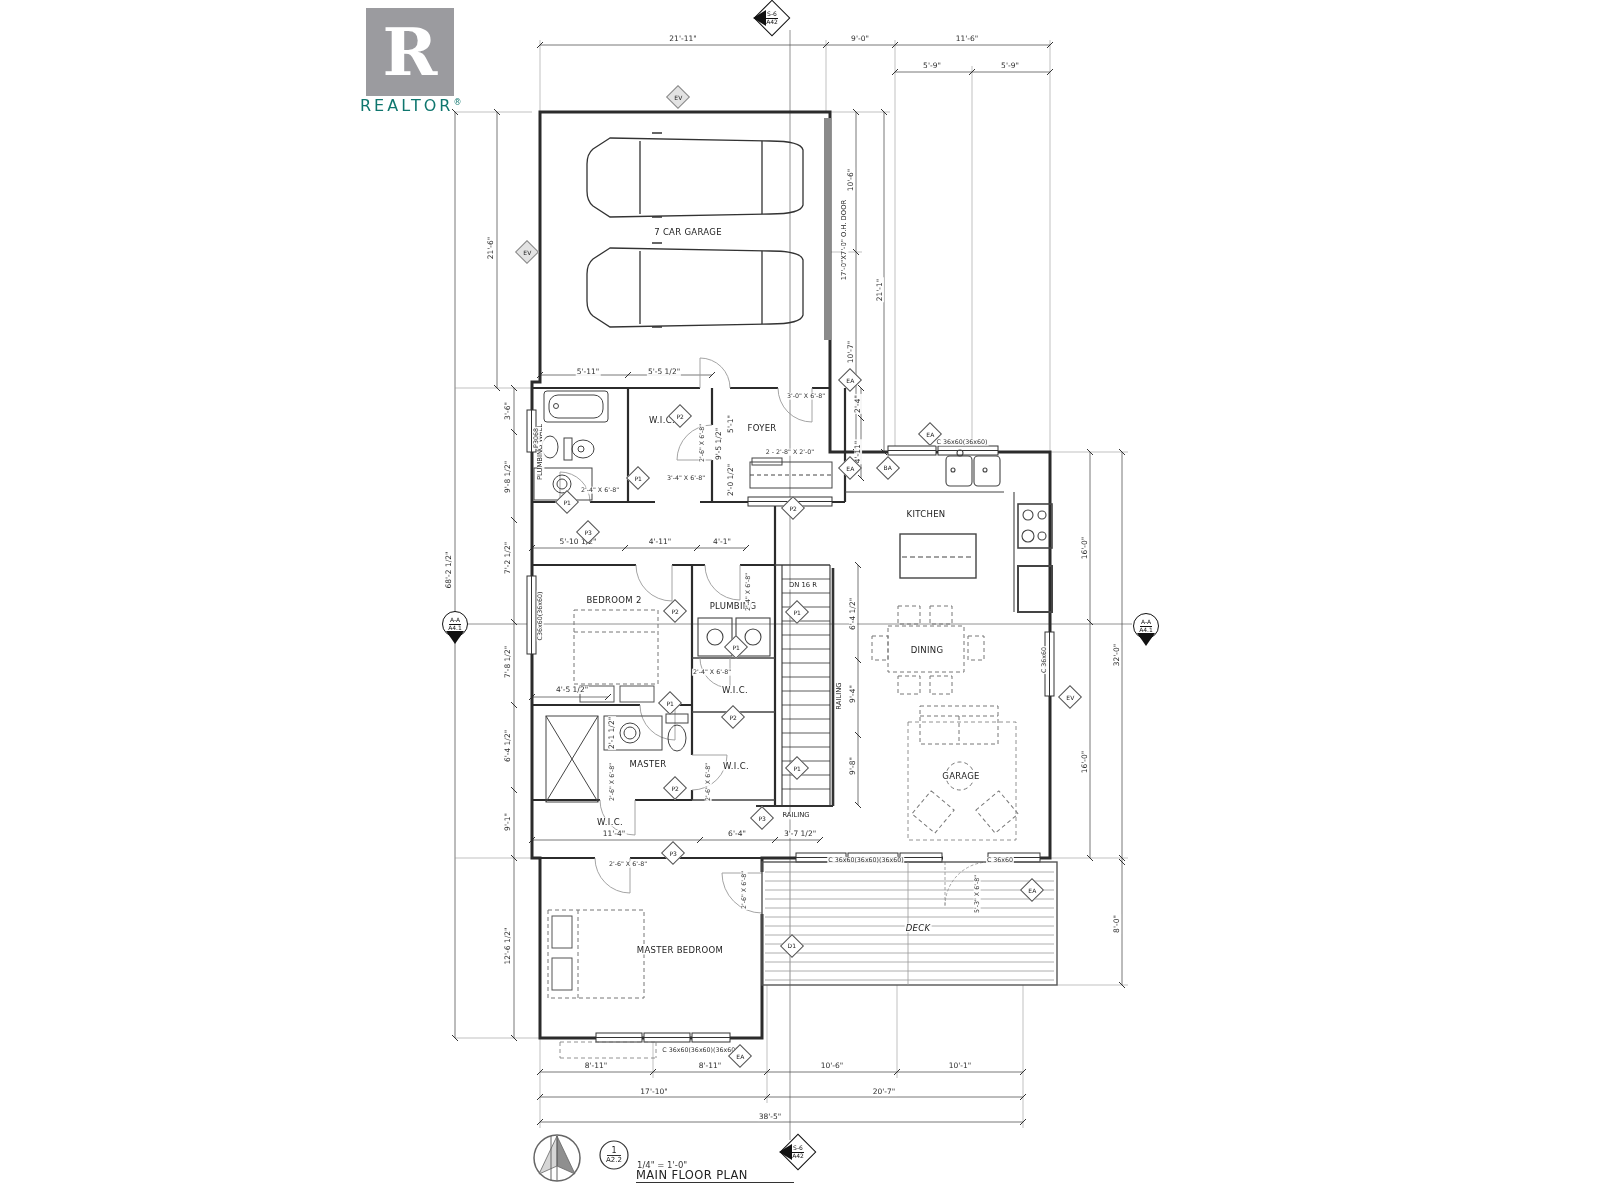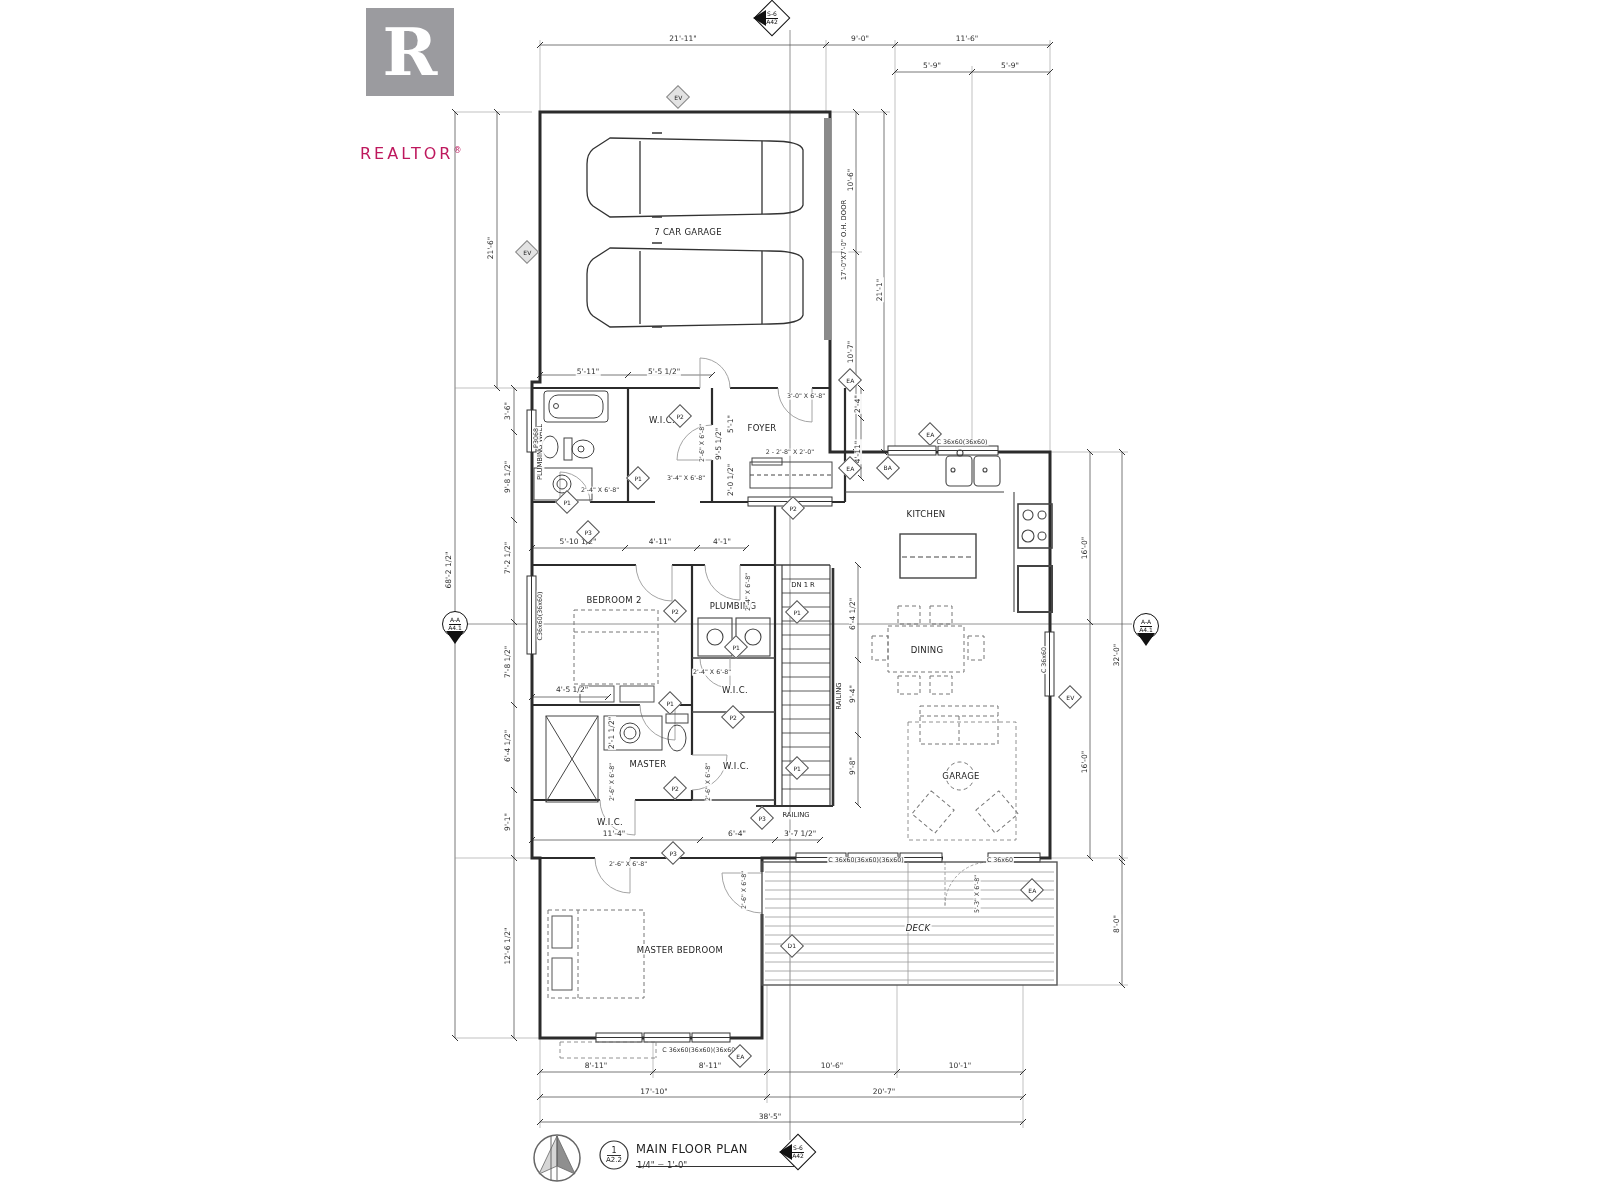--- a/index.html
+++ b/index.html
@@ -3,21 +3,21 @@
 <meta charset="utf-8">
 <style>
   html,body{margin:0;padding:0;background:#fff;}
   .sheet{position:relative;width:1600px;height:1200px;background:#ffffff;overflow:hidden;
          font-family:"DejaVu Sans",sans-serif;}
   .plan-svg{position:absolute;left:0;top:0;}
   
   .logo-box{position:absolute;left:366px;top:8px;width:88px;height:88px;background:#9b9b9f;
             display:flex;align-items:center;justify-content:center;}
   .logo-box .r{color:#fff;font-family:"DejaVu Serif",serif;font-weight:bold;font-size:66px;line-height:1;}
-  .logo-word{position:absolute;left:360px;top:96px;color:#be185d;font-size:16px;letter-spacing:3px;margin-top:48px;}
+  .logo-word{position:absolute;left:360px;top:96px;color:#0f766e;font-size:16px;letter-spacing:3px;}
   .logo-word sup{font-size:8px;letter-spacing:0;}
   
   #labels{position:absolute;inset:0;}
   .lbl{position:absolute;transform:translate(-50%,-50%);font-size:7px;color:#222;
        background:rgba(255,255,255,.88);padding:0 1px;white-space:nowrap;line-height:1.05;}
   .room{font-size:8.5px;letter-spacing:.3px;color:#1c1c1c;}
   .dim{font-size:7.5px;color:#2d2d2d;}
   .open{font-size:6.3px;color:#333;}
   .ann{font-size:6.8px;color:#222;}
   
@@ -35,22 +35,22 @@
   .sec-txt .top{border-bottom:.8px solid #111;padding:0 1px;}
   .arrow-left{position:absolute;right:72%;top:50%;margin-top:-8px;width:0;height:0;
               border-top:8px solid transparent;border-bottom:8px solid transparent;border-right:13px solid #111;}
   .arrow-down{position:absolute;top:78%;left:50%;transform:translateX(-50%);width:0;height:0;
               border-left:9px solid transparent;border-right:9px solid transparent;border-top:13px solid #111;}
   
   .tb-circle{position:absolute;left:600px;top:1141px;width:28px;height:28px;border:1.2px solid #333;
              border-radius:50%;display:flex;flex-direction:column;align-items:center;justify-content:center;
              font-size:7px;color:#222;}
   .tb-circle .num{border-bottom:1px solid #333;padding:0 4px;font-size:8px;}
-  .tb-title{position:absolute;left:636px;top:1142px;width:158px;font-size:11.5px;color:#222;
-            border-bottom:1.4px solid #333;padding-bottom:10px;letter-spacing:.4px;}
+  .tb-title{position:absolute;left:636px;top:1168px;width:158px;font-size:11.5px;color:#222;
+            border-bottom:1.4px solid #333;padding-bottom:0;letter-spacing:.4px;}
   .tb-scale{position:absolute;left:637px;top:1160px;font-size:8.5px;color:#333;}
 </style>
 </head>
 <body>
 
 <div class="sheet">
 
   <div class="logo-box">
     <span class="r">R</span>
   </div>
@@ -274,21 +274,21 @@
       <span class="lbl room" style="left: 614px; top: 600px; transform: translate(-50%, -50%);">BEDROOM 2</span>
       <span class="lbl room" style="left: 733px; top: 606px; transform: translate(-50%, -50%);">PLUMBING</span>
       <span class="lbl room" style="left: 735px; top: 690px; transform: translate(-50%, -50%);">W.I.C.</span>
       <span class="lbl room" style="left: 736px; top: 766px; transform: translate(-50%, -50%);">W.I.C.</span>
       <span class="lbl room" style="left: 648px; top: 764px; transform: translate(-50%, -50%);">MASTER</span>
       <span class="lbl room" style="left: 610px; top: 822px; transform: translate(-50%, -50%);">W.I.C.</span>
       <span class="lbl room" style="left: 680px; top: 950px; transform: translate(-50%, -50%);">MASTER BEDROOM</span>
       <span class="lbl room" style="left: 918px; top: 928px; transform: translate(-50%, -50%); font-style: italic;">DECK</span>
       <span class="lbl ann" style="left: 541px; top: 452px; transform: translate(-50%, -50%) rotate(-90deg);">PLUMBING WALL</span>
       <span class="lbl ann" style="left: 845px; top: 240px; transform: translate(-50%, -50%) rotate(-90deg);">17'-0"X7'-0" O.H. DOOR</span>
-      <span class="lbl ann" style="left: 803px; top: 586px; transform: translate(-50%, -50%);">DN 1 R</span>
+      <span class="lbl ann" style="left: 803px; top: 586px; transform: translate(-50%, -50%);">DN 16 R</span>
       <span class="lbl ann" style="left: 840px; top: 696px; transform: translate(-50%, -50%) rotate(-90deg);">RAILING</span>
       <span class="lbl ann" style="left: 796px; top: 816px; transform: translate(-50%, -50%);">RAILING</span>
       <span class="lbl dim" style="left: 683px; top: 39px; transform: translate(-50%, -50%);">21'-11"</span>
       <span class="lbl dim" style="left: 860px; top: 39px; transform: translate(-50%, -50%);">9'-0"</span>
       <span class="lbl dim" style="left: 967px; top: 39px; transform: translate(-50%, -50%);">11'-6"</span>
       <span class="lbl dim" style="left: 932px; top: 66px; transform: translate(-50%, -50%);">5'-9"</span>
       <span class="lbl dim" style="left: 1010px; top: 66px; transform: translate(-50%, -50%);">5'-9"</span>
       <span class="lbl dim" style="left: 491px; top: 248px; transform: translate(-50%, -50%) rotate(-90deg);">21'-6"</span>
       <span class="lbl dim" style="left: 449px; top: 570px; transform: translate(-50%, -50%) rotate(-90deg);">68'-2 1/2"</span>
       <span class="lbl dim" style="left: 508px; top: 411px; transform: translate(-50%, -50%) rotate(-90deg);">3'-6"</span>

